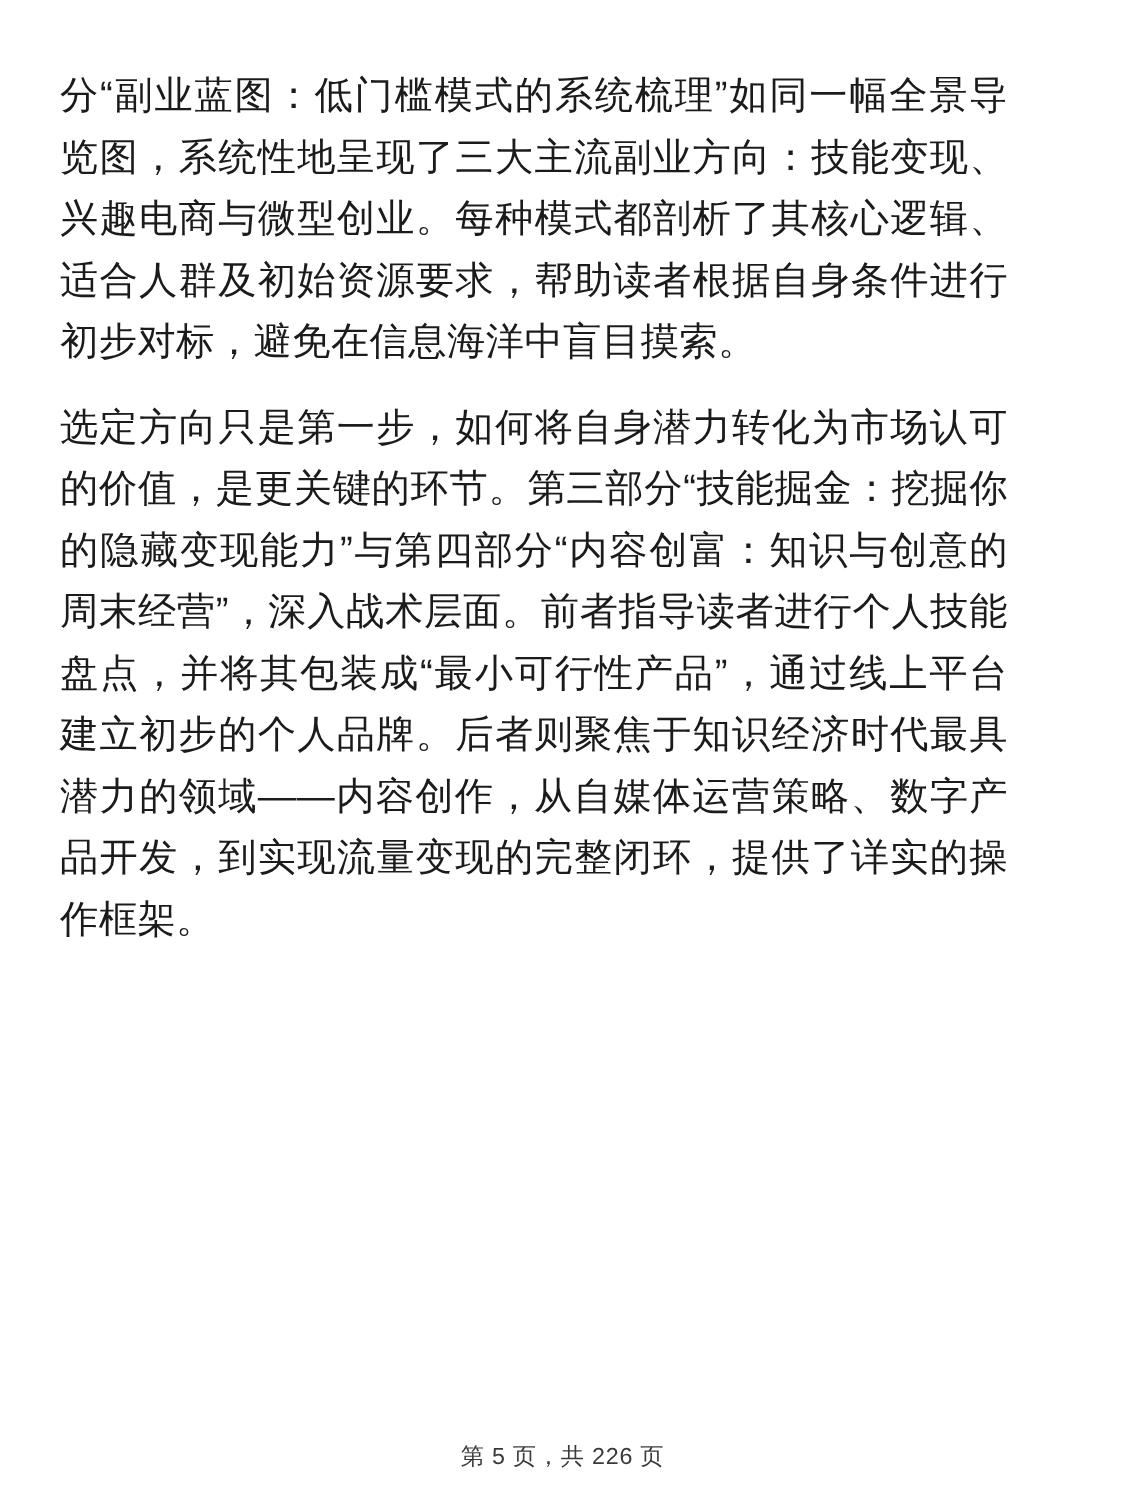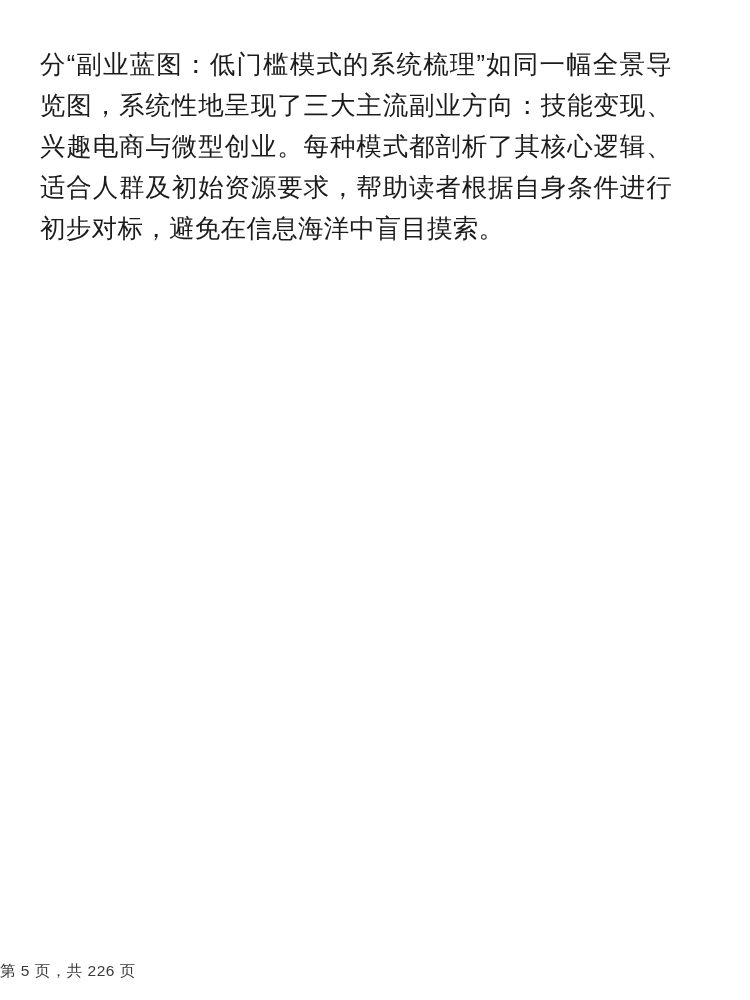--- a/index.html
+++ b/index.html
@@ -38,26 +38,28 @@
     font-weight: 400;
   }
   .para:last-child {
     margin-bottom: 0;
   }
   .footer {
     position: absolute;
     left: 0;
     right: 0;
     bottom: 18px;
+    text-align: center;
     font-size: 15.5px;
     color: #3a3a3a;
     letter-spacing: 0.5px;
   }
 </style>
 </head>
 <body>
 
 <div class="page">
   <div class="body-text">
     <p class="para">分“副业蓝图：低门槛模式的系统梳理”如同一幅全景导览图，系统性地呈现了三大主流副业方向：技能变现、兴趣电商与微型创业。每种模式都剖析了其核心逻辑、适合人群及初始资源要求，帮助读者根据自身条件进行初步对标，避免在信息海洋中盲目摸索。</p>
+    <p class="para">选定方向只是第一步，如何将自身潜力转化为市场认可的价值，是更关键的环节。第三部分“技能掘金：挖掘你的隐藏变现能力”与第四部分“内容创富：知识与创意的周末经营”，深入战术层面。前者指导读者进行个人技能盘点，并将其包装成“最小可行性产品”，通过线上平台建立初步的个人品牌。后者则聚焦于知识经济时代最具潜力的领域——内容创作，从自媒体运营策略、数字产品开发，到实现流量变现的完整闭环，提供了详实的操作框架。</p>
   </div>
 </div>
 <div class="footer">第 5 页，共 226 页</div>
 
 </body></html>

